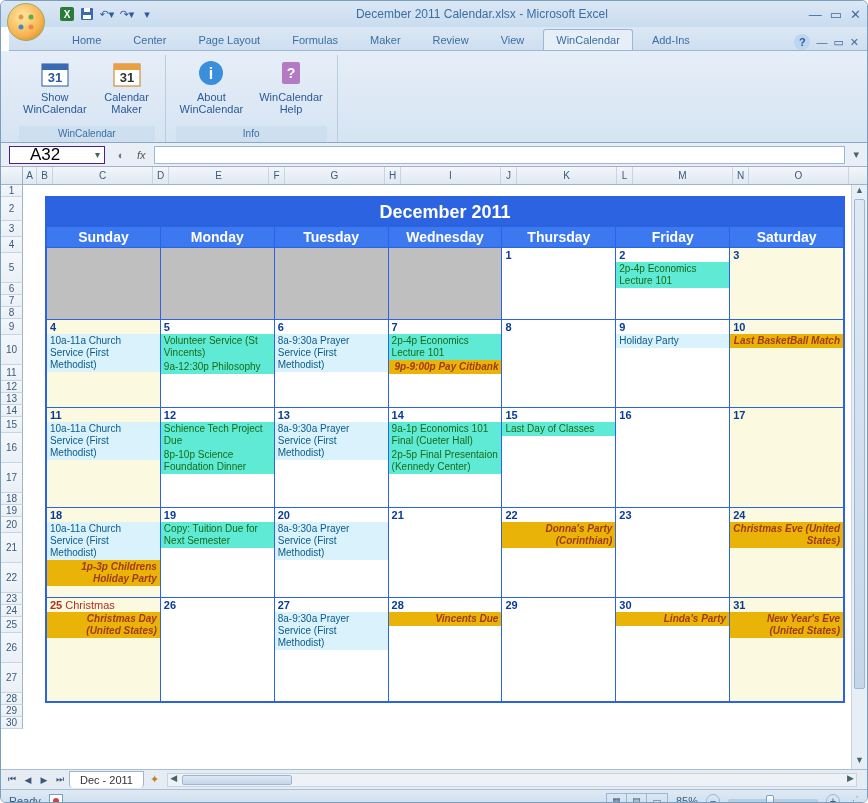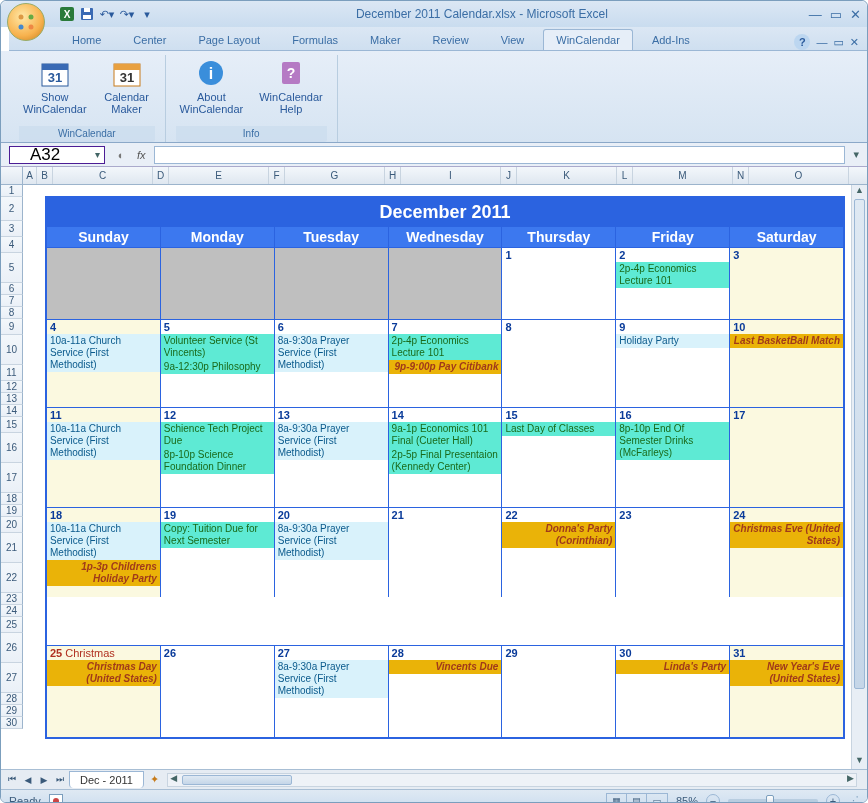--- a/index.html
+++ b/index.html
@@ -316,21 +316,20 @@
               <div class="daynum">14</div>
               <div class="ev green">9a-1p Economics 101 Final (Cueter Hall)</div>
               <div class="ev green">2p-5p Final Presentaion (Kennedy Center)</div>
             </div>
             <div class="cal-cell">
               <div class="daynum">15</div>
               <div class="ev green"> Last Day of Classes</div>
             </div>
             <div class="cal-cell">
               <div class="daynum">16</div>
-              <div class="ev green">8p-10p End Of Semester Drinks (McFarleys)</div>
             </div>
             <div class="cal-cell weekend">
               <div class="daynum">17</div>
             </div>
           </div>
           <div class="cal-row" style="height: 90px;">
             <div class="cal-cell weekend">
               <div class="daynum">18</div>
               <div class="ev blue">10a-11a Church Service (First Methodist)</div>
               <div class="ev orange">1p-3p Childrens Holiday Party</div>
@@ -351,21 +350,21 @@
               <div class="ev orange"> Donna's Party (Corinthian)</div>
             </div>
             <div class="cal-cell">
               <div class="daynum">23</div>
             </div>
             <div class="cal-cell weekend">
               <div class="daynum">24</div>
               <div class="ev orange"> Christmas Eve (United States)</div>
             </div>
           </div>
-          <div class="cal-row" style="height: 92px; margin-top: 48px;">
+          <div class="cal-row" style="height: 104px;">
             <div class="cal-cell weekend">
               <div class="daynum hol">25  <span style="color: rgb(176, 48, 32); font-weight: normal;">Christmas</span></div>
               <div class="ev orange"> Christmas Day (United States)</div>
             </div>
             <div class="cal-cell">
               <div class="daynum">26</div>
             </div>
             <div class="cal-cell">
               <div class="daynum">27</div>
               <div class="ev blue">8a-9:30a Prayer Service (First Methodist)</div>

